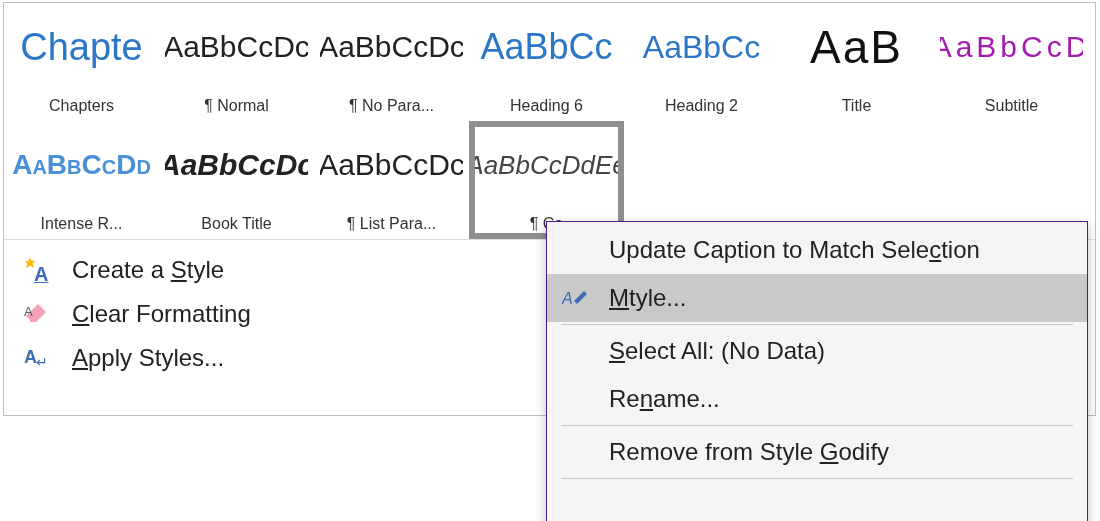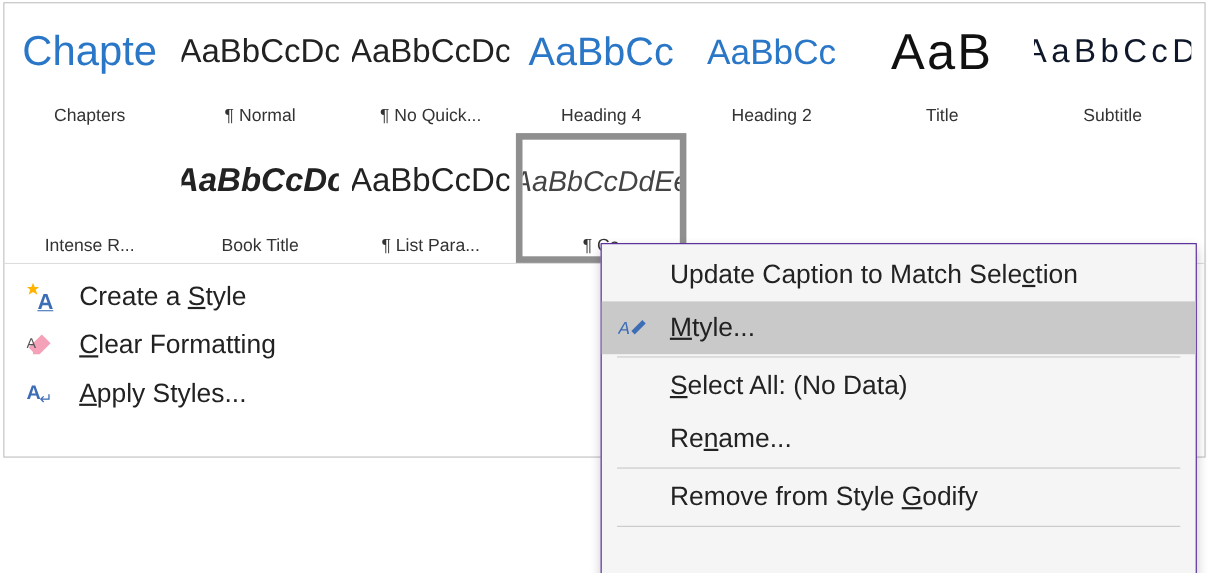--- a/index.html
+++ b/index.html
@@ -61,21 +61,21 @@
     text-overflow: ellipsis;
     max-width: 100%;
     padding-top: 6px;
   }
   .preview-chapters { color:#2b77c7; font-family:"Calibri Light","Segoe UI Light",sans-serif; font-size:38px; letter-spacing:0; }
   .preview-normal   { color:#222; font-size:30px; }
   .preview-nospace  { color:#222; font-size:30px; }
   .preview-h1       { color:#2b77c7; font-family:"Calibri Light","Segoe UI Light",sans-serif; font-size:36px; }
   .preview-h2       { color:#2b77c7; font-family:"Calibri Light","Segoe UI Light",sans-serif; font-size:32px; }
   .preview-title    { color:#111; font-family:"Calibri Light","Segoe UI Light",sans-serif; font-size:46px; letter-spacing:2px; font-weight:400;}
-  .preview-subtitle { color:#0f172a; font-size:30px; letter-spacing:4px;}
+  .preview-subtitle { color:#a21caf; font-size:30px; letter-spacing:4px;}
   .preview-intense  { color:#4a90d6; font-size:28px; font-variant:small-caps; font-weight:600; letter-spacing:0;}
   .preview-book     { color:#222; font-size:30px; font-style:italic; font-weight:bold;}
   .preview-listpara { color:#222; font-size:30px;}
   .preview-caption  { color:#444; font-size:26px; font-style:italic;}
 
   .gallery-actions {
     border-top: 1px solid #ddd;
     padding: 8px 0 10px 0;
   }
   .action-item {
@@ -149,41 +149,42 @@
         <div class="style-tile">
           <div class="preview preview-chapters">Chapte</div>
           <div class="label">Chapters</div>
         </div>
         <div class="style-tile">
           <div class="preview preview-normal">AaBbCcDc</div>
           <div class="label">¶ Normal</div>
         </div>
         <div class="style-tile">
           <div class="preview preview-nospace">AaBbCcDc</div>
-          <div class="label">¶ No Quick...</div>
+          <div class="label">¶ No Para...</div>
         </div>
         <div class="style-tile">
           <div class="preview preview-h1">AaBbCc</div>
-          <div class="label">Heading 4</div>
+          <div class="label">Heading 6</div>
         </div>
         <div class="style-tile">
           <div class="preview preview-h2">AaBbCc</div>
           <div class="label">Heading 2</div>
         </div>
         <div class="style-tile">
           <div class="preview preview-title">AaB</div>
           <div class="label">Title</div>
         </div>
         <div class="style-tile">
           <div class="preview preview-subtitle">AaBbCcD</div>
           <div class="label">Subtitle</div>
         </div>
       </div>
     <div class="gallery-row" id="row2">
         <div class="style-tile">
+          <div class="preview preview-intense">AaBbCcDd</div>
           <div class="label">Intense R...</div>
         </div>
         <div class="style-tile">
           <div class="preview preview-book">AaBbCcDc</div>
           <div class="label">Book Title</div>
         </div>
         <div class="style-tile">
           <div class="preview preview-listpara">AaBbCcDc</div>
           <div class="label">¶ List Para...</div>
         </div>

